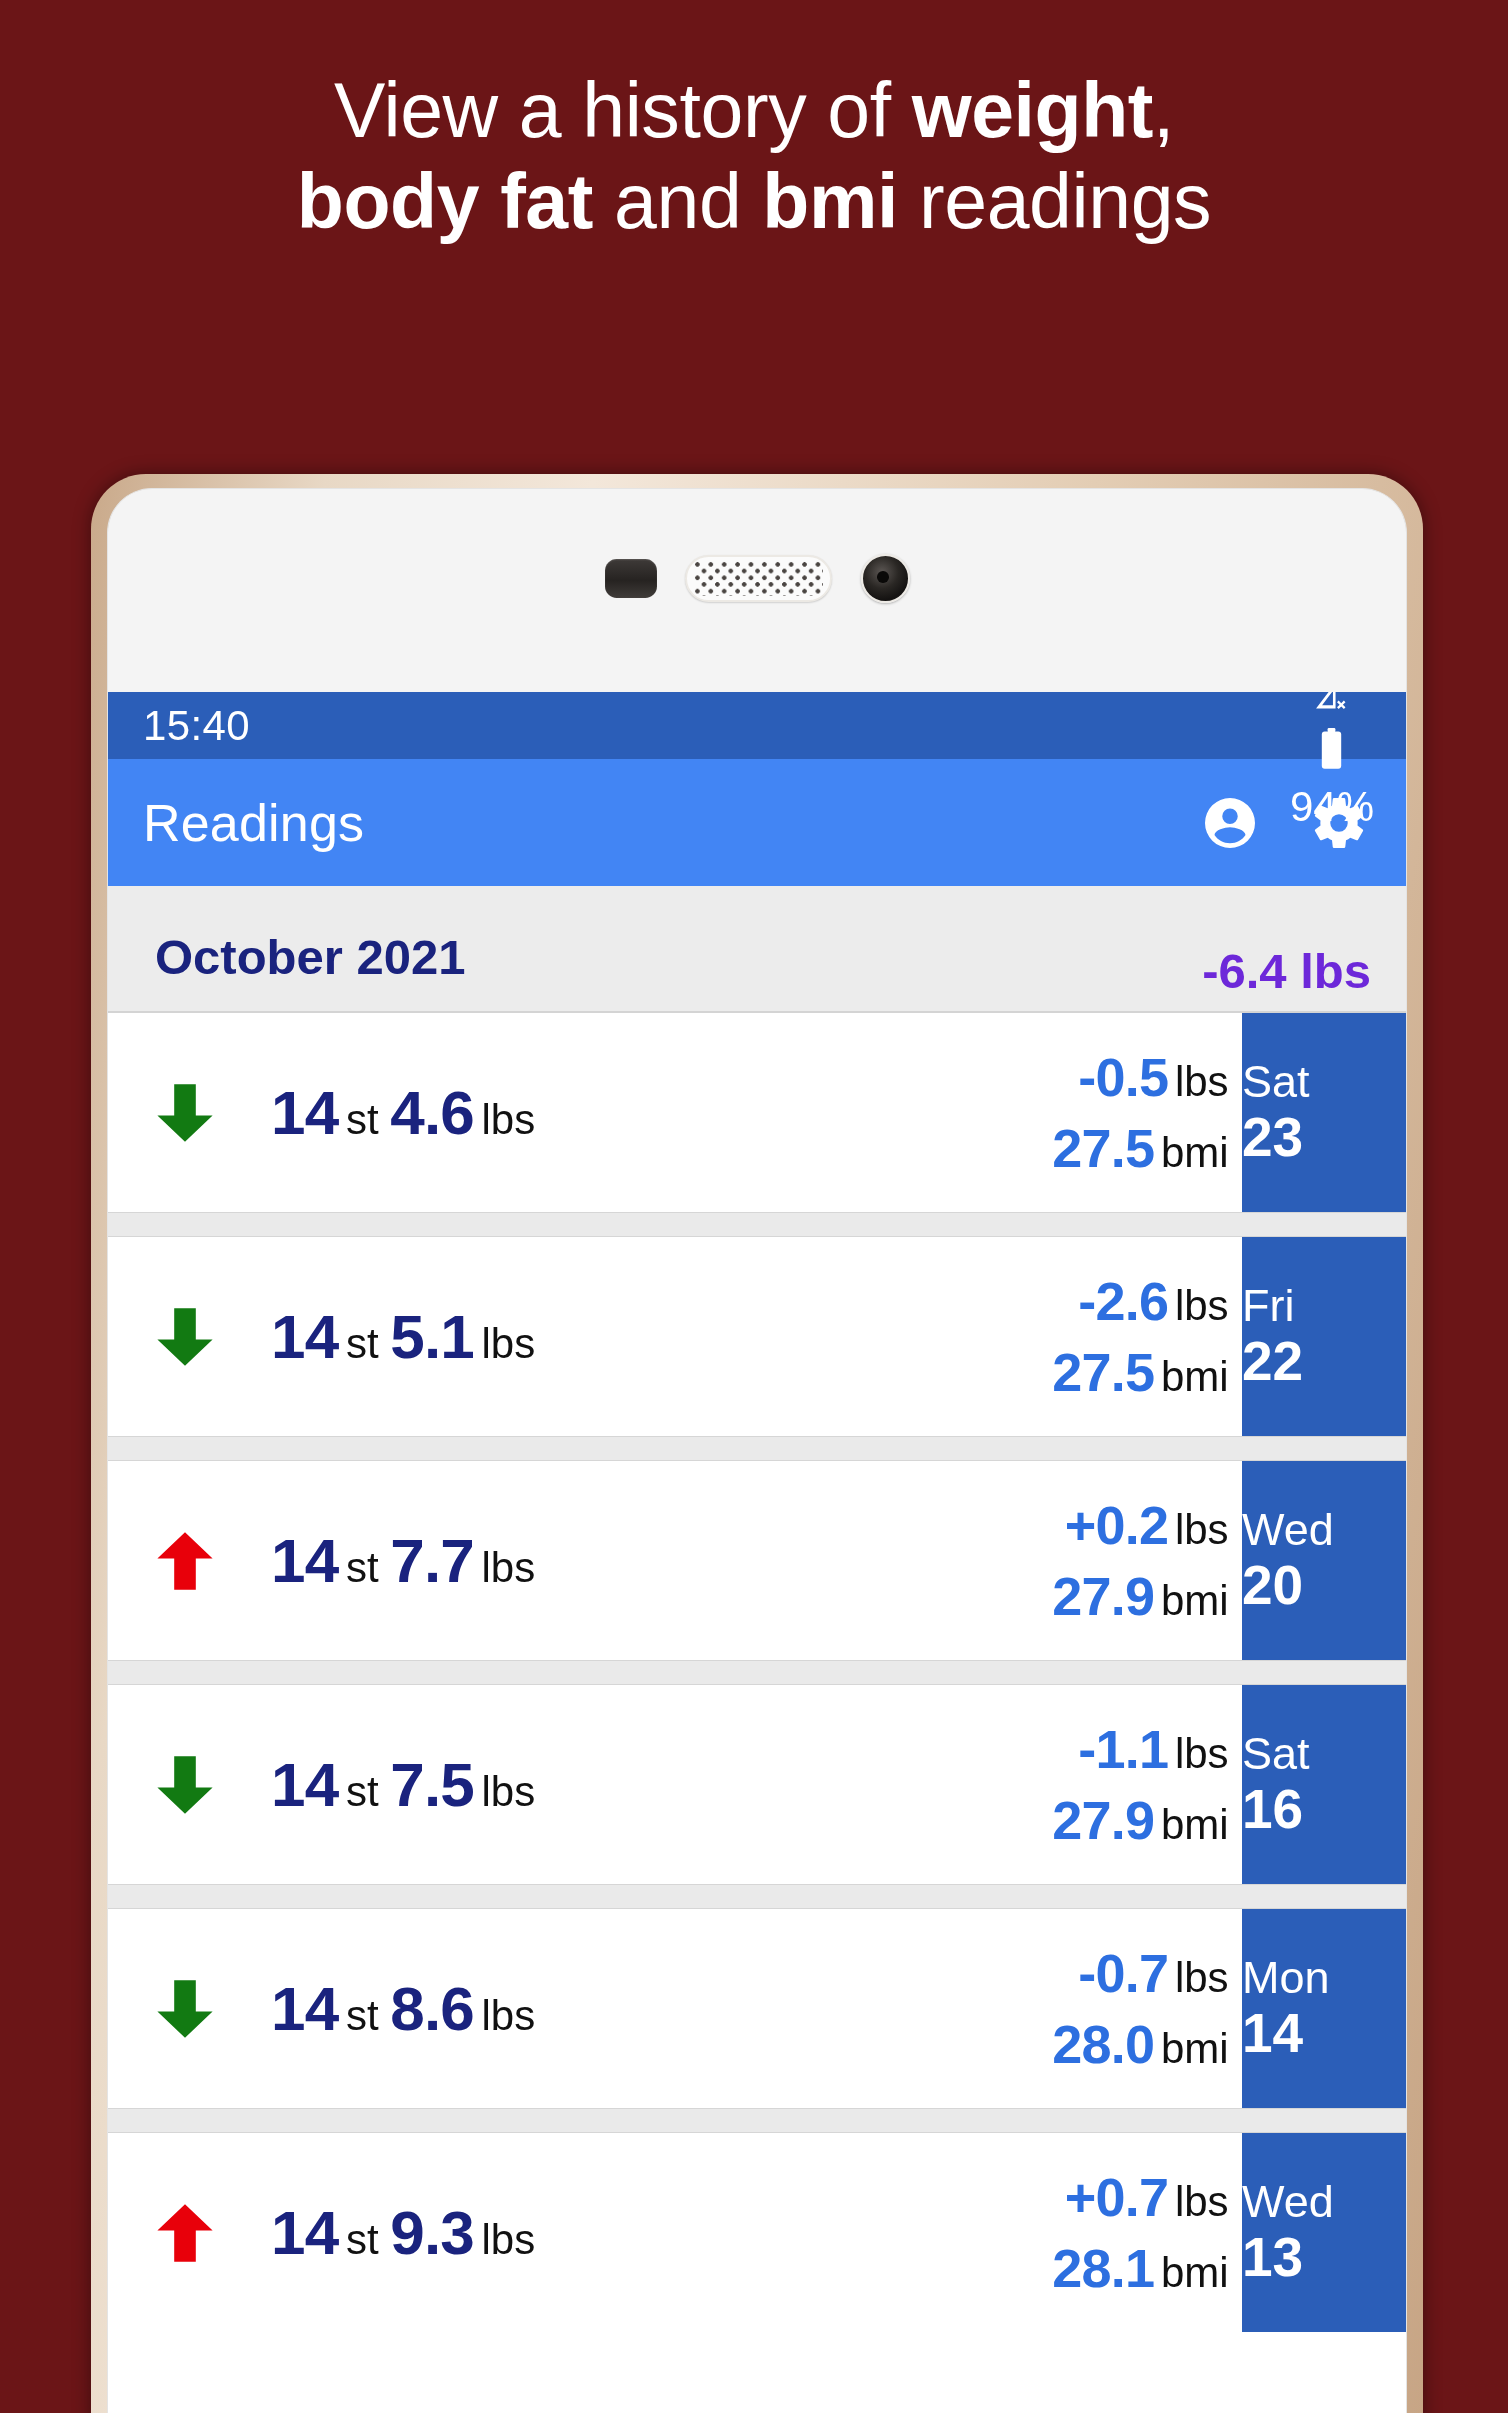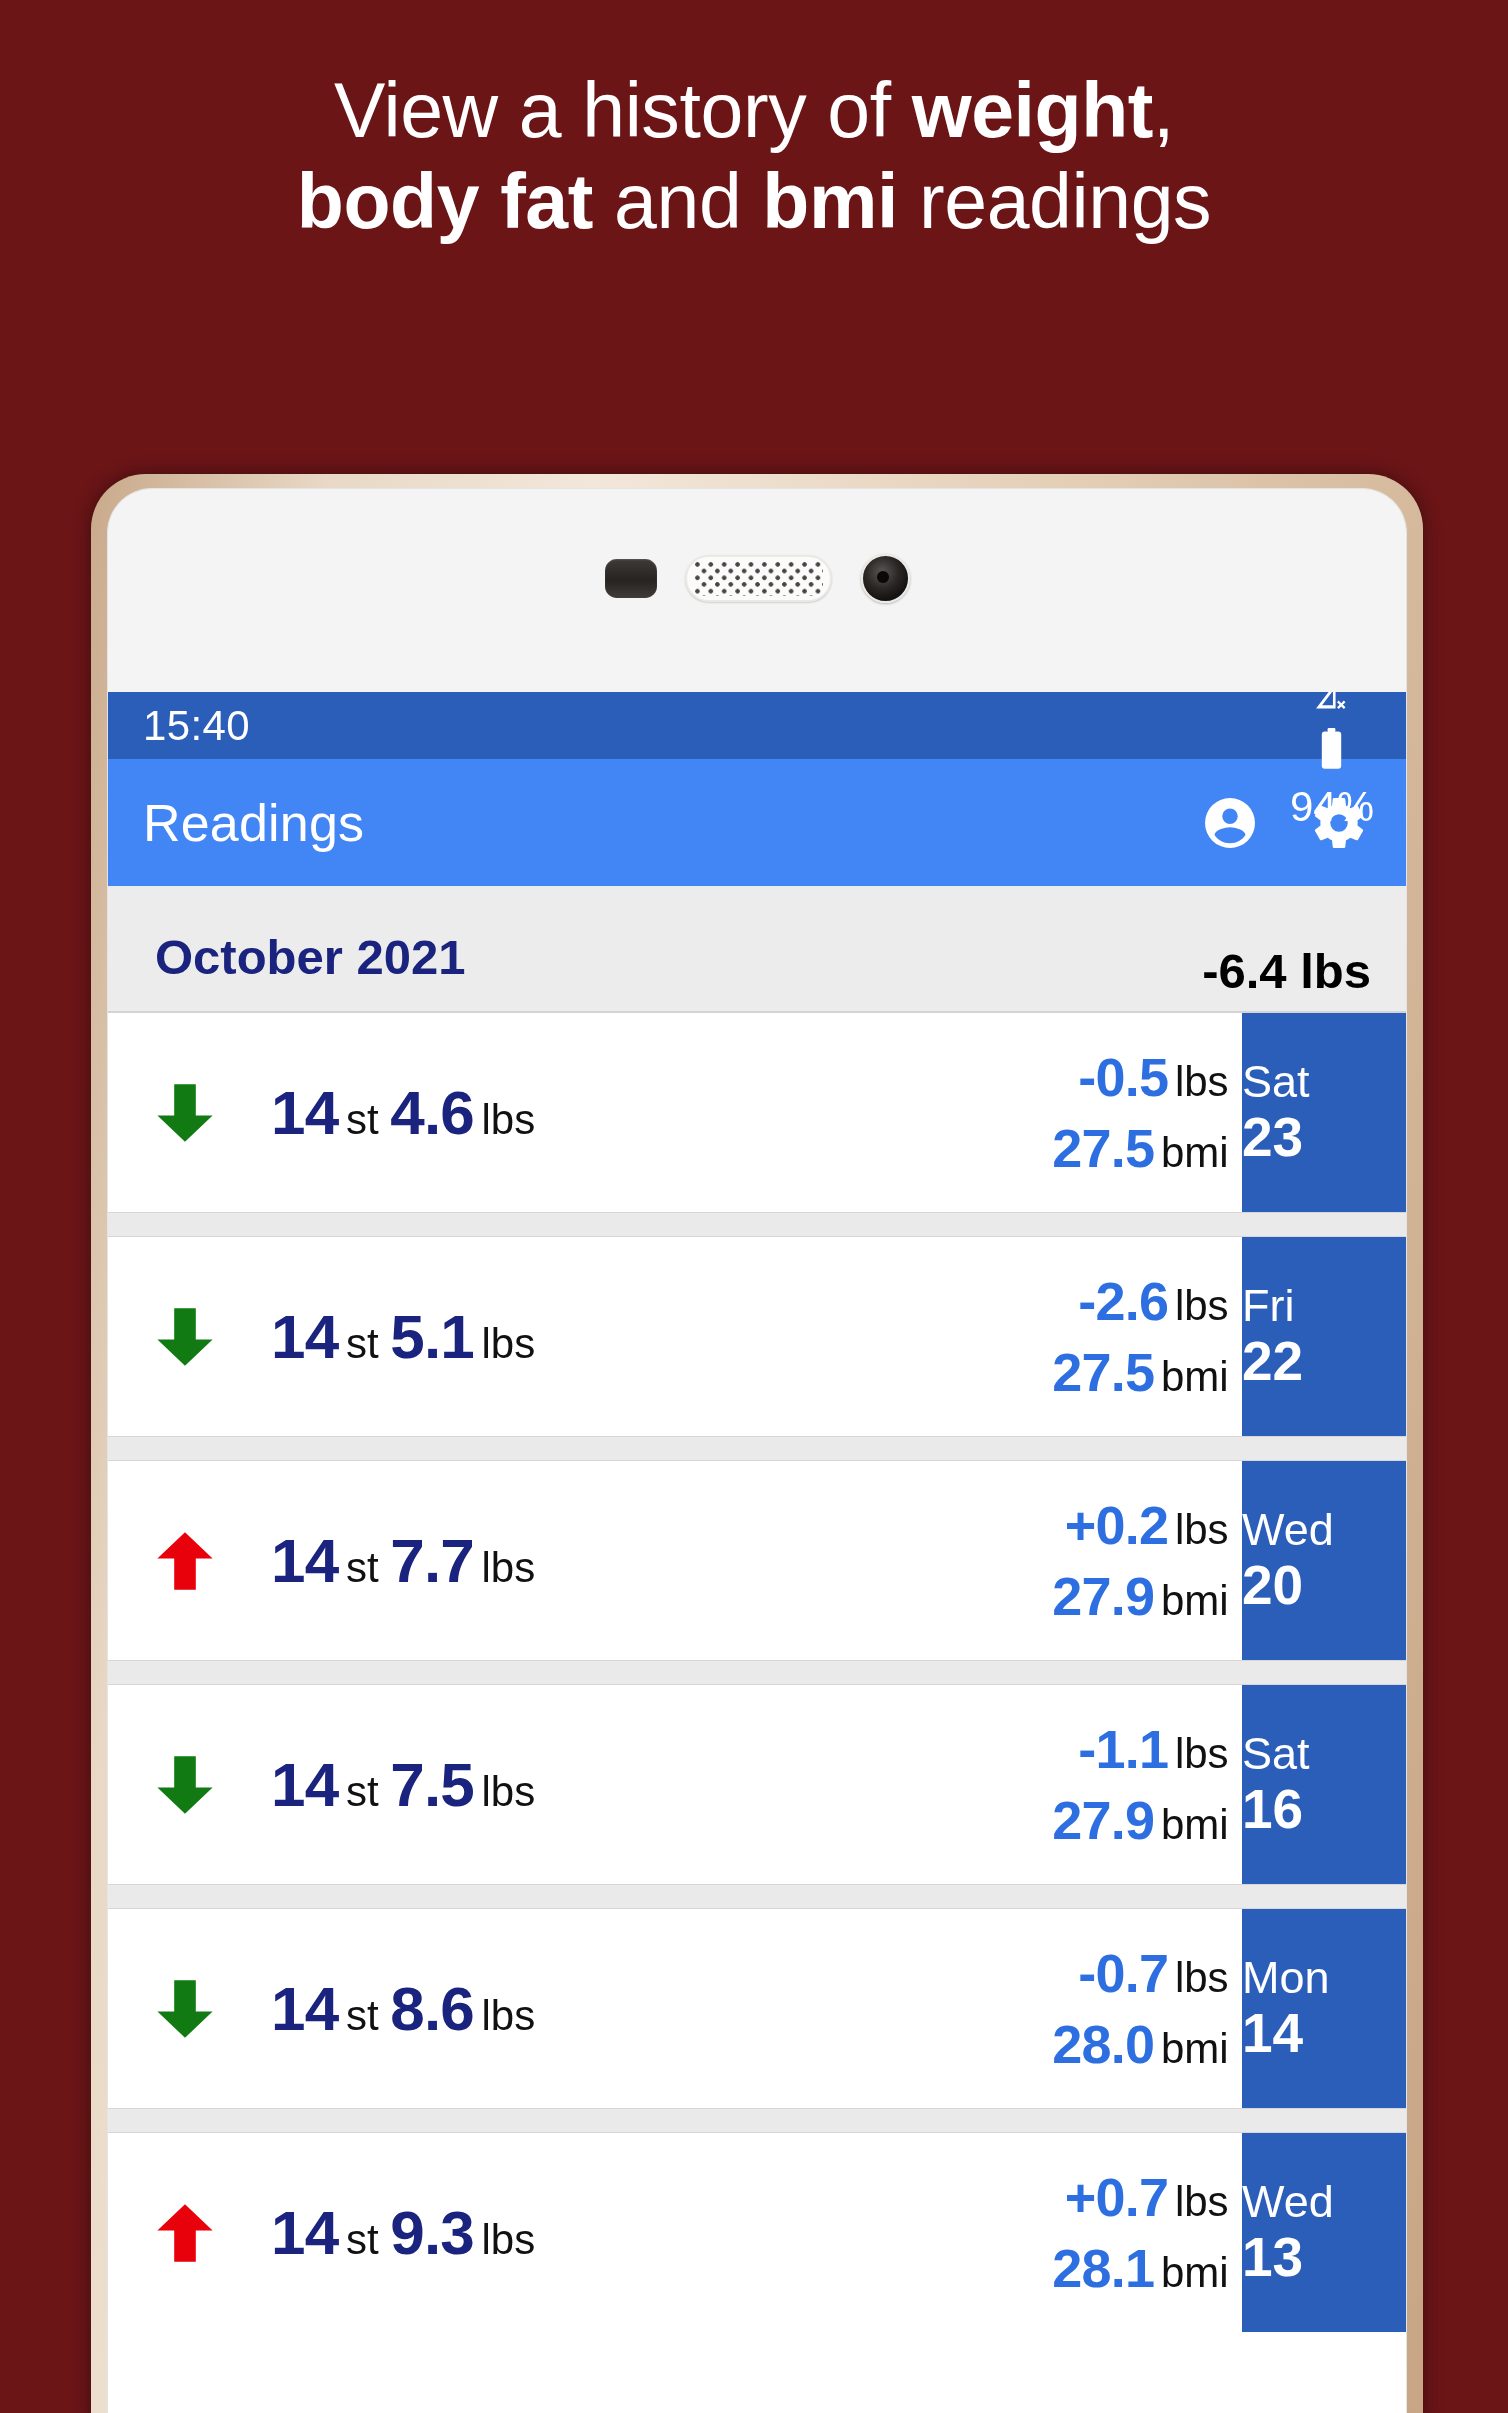--- a/index.html
+++ b/index.html
@@ -147,21 +147,21 @@
   .month-header {
     height:127px;
     background:#ECECEC;
     border-bottom:2.5px solid #D4D4D4;
     display:flex;
     align-items:center;
     justify-content:space-between;
     padding:16px 35px 0 47px;
   }
   .month-label { color:#1A237E; font-size:49px; font-weight:700; }
-  .month-delta { color:#000000; font-size:49px; font-weight:700;margin-top:29px; }
+  .month-delta { color:#6d28d9; font-size:49px; font-weight:700;margin-top:29px; }
 
   
   .list { background:#a16207; }
   .row-sep {
     height:25px;
     background:#EAEAEA;
     border-top:1.7px solid #D6D6D6;
     border-bottom:1.7px solid #D6D6D6;
   }
   .reading-row {

